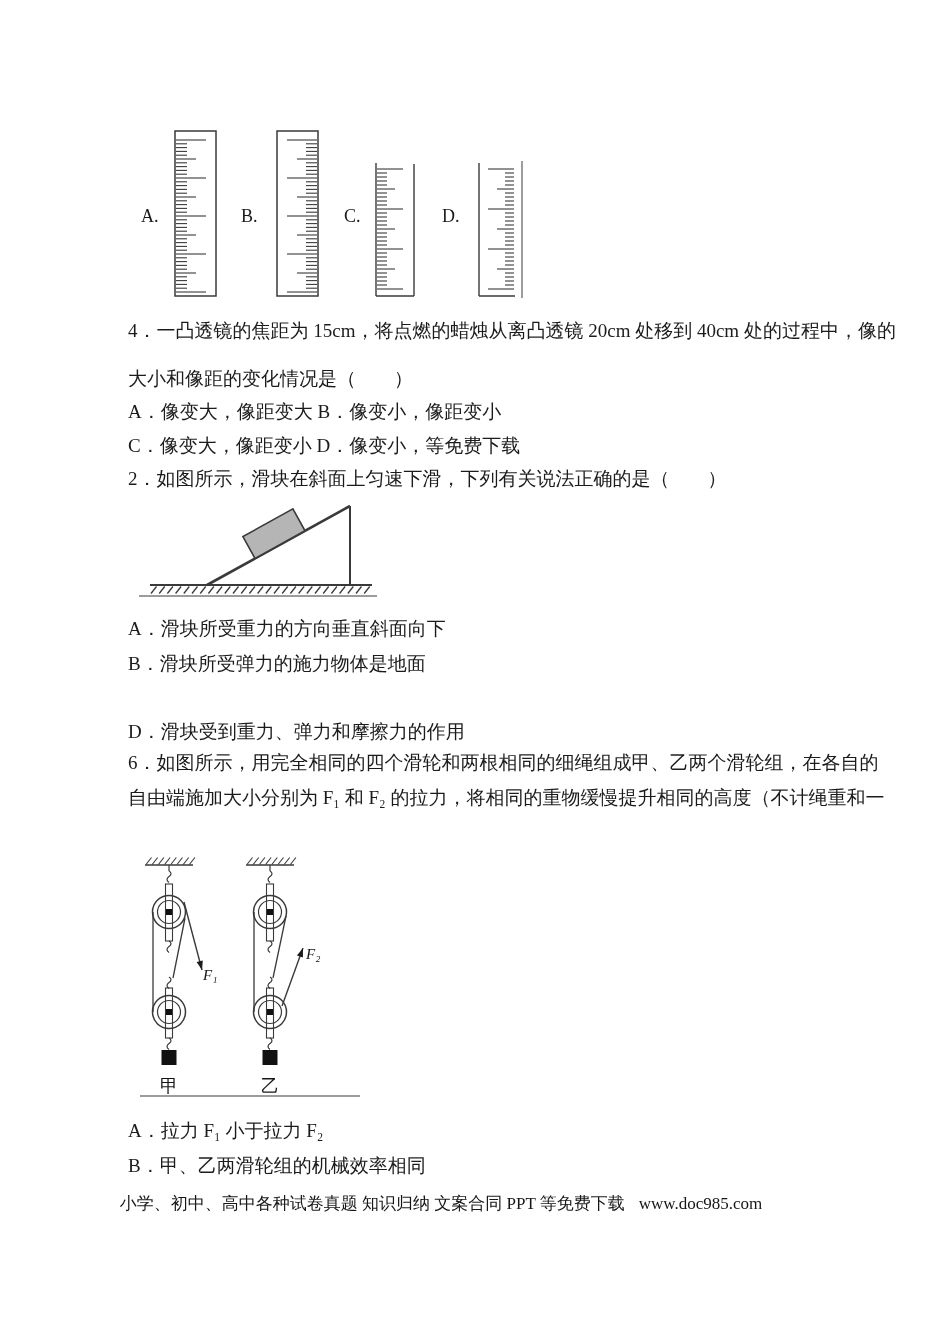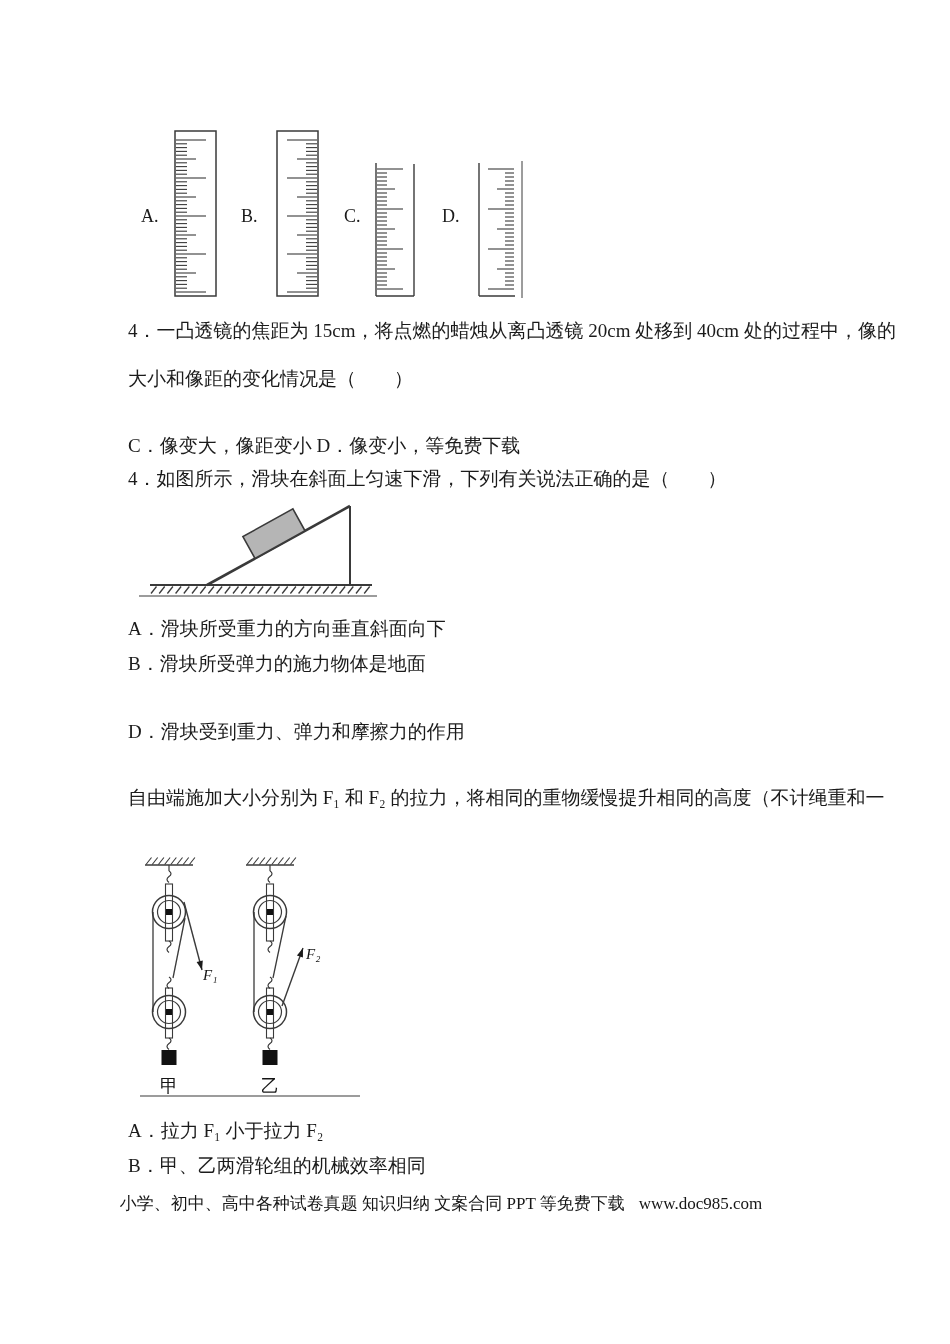--- a/index.html
+++ b/index.html
@@ -184,23 +184,24 @@
       <line x1="37" y1="108" x2="20" y2="108" stroke-width="1.1"></line>
       <line x1="37" y1="112" x2="28" y2="112" stroke-width="1.1"></line>
       <line x1="37" y1="116" x2="28" y2="116" stroke-width="1.1"></line>
       <line x1="37" y1="120" x2="28" y2="120" stroke-width="1.1"></line>
       <line x1="37" y1="124" x2="28" y2="124" stroke-width="1.1"></line>
       <line x1="37" y1="128" x2="11" y2="128" stroke-width="1.1"></line>
     </svg>
 
   <div class="tl" style="top:320px;">4．一凸透镜的焦距为 15cm，将点燃的蜡烛从离凸透镜 20cm 处移到 40cm 处的过程中，像的</div>
   <div class="tl" style="top:368px;">大小和像距的变化情况是（　　）</div>
+  <div class="tl" style="top:401px;">A．像变大，像距变大 B．像变小，像距变小</div>
   <div class="tl" style="top:435px;">C．像变大，像距变小 D．像变小，等免费下载</div>
 
-  <div class="tl" style="top:468px;">4．如图所示，滑块在斜面上匀速下滑，下列有关说法正确的是（　　）</div>
+  <div class="tl" style="top:468px;">2．如图所示，滑块在斜面上匀速下滑，下列有关说法正确的是（　　）</div>
 
   <svg id="incline" class="fig" style="top:495px;left:135px;" width="250" height="108" viewBox="0 0 250 108">
     <g id="ghatch">
         <line x1="21.5" y1="91.5" x2="16" y2="98.5" stroke-width="1.3"></line>
         <line x1="29.7" y1="91.5" x2="24.2" y2="98.5" stroke-width="1.3"></line>
         <line x1="37.9" y1="91.5" x2="32.4" y2="98.5" stroke-width="1.3"></line>
         <line x1="46.099999999999994" y1="91.5" x2="40.599999999999994" y2="98.5" stroke-width="1.3"></line>
         <line x1="54.3" y1="91.5" x2="48.8" y2="98.5" stroke-width="1.3"></line>
         <line x1="62.5" y1="91.5" x2="57" y2="98.5" stroke-width="1.3"></line>
         <line x1="70.69999999999999" y1="91.5" x2="65.19999999999999" y2="98.5" stroke-width="1.3"></line>
@@ -229,20 +230,21 @@
     <line x1="72" y1="90" x2="215" y2="11" stroke-width="2.6"></line>
     <line x1="215" y1="11" x2="215" y2="90" stroke-width="2"></line>
     <polygon points="120,63.5 170,35.8 157.9,13.9 107.9,41.6" fill="#b5b5b5" stroke="#3a3a3a" stroke-width="1.6"></polygon>
     <line x1="4" y1="101" x2="242" y2="101" stroke="#cfcfcf" stroke-width="1.2"></line>
   </svg>
 
   <div class="tl" style="top:618px;font-family:Liberation Serif, serif;">A．滑块所受重力的方向垂直斜面向下</div>
   <div class="tl" style="top:653px;">B．滑块所受弹力的施力物体是地面</div>
   <div class="tl" style="top:721px;">D．滑块受到重力、弹力和摩擦力的作用</div>
 
+  <div class="tl" style="top:752px;">6．如图所示，用完全相同的四个滑轮和两根相同的细绳组成甲、乙两个滑轮组，在各自的</div>
   <div class="tl" style="top:787px;">自由端施加大小分别为 F₁ 和 F₂ 的拉力，将相同的重物缓慢提升相同的高度（不计绳重和一</div>
 
   <svg id="pulleys" class="fig" style="top:856px;left:140px;" width="220" height="242" viewBox="0 0 220 242">
     <g id="pstruct">
         <line x1="5" y1="9" x2="53" y2="9" stroke-width="1.6"></line>
         <line x1="6" y1="8.5" x2="11.5" y2="1.5" stroke-width="1.1"></line>
         <line x1="12.2" y1="8.5" x2="17.7" y2="1.5" stroke-width="1.1"></line>
         <line x1="18.4" y1="8.5" x2="23.9" y2="1.5" stroke-width="1.1"></line>
         <line x1="24.6" y1="8.5" x2="30.1" y2="1.5" stroke-width="1.1"></line>
         <line x1="30.8" y1="8.5" x2="36.3" y2="1.5" stroke-width="1.1"></line>

